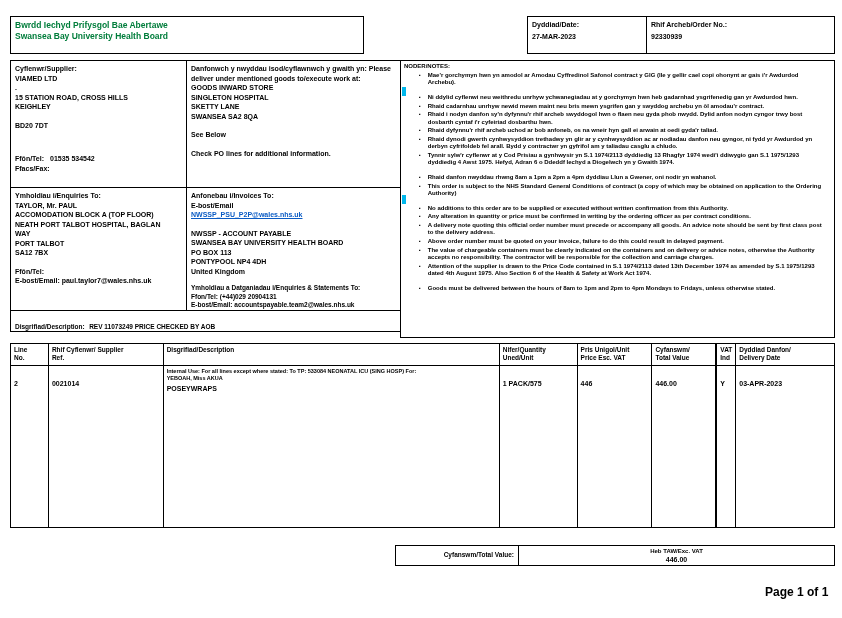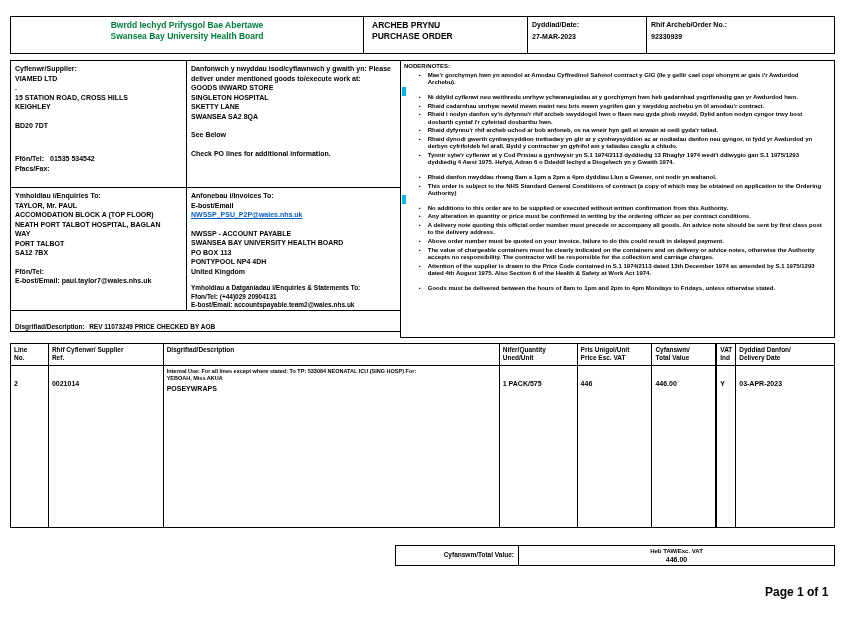--- a/index.html
+++ b/index.html
@@ -12,21 +12,21 @@
   .box { position:absolute; border:1px solid #000; background:#fff; }
   .pad { padding:3px 4px; }
   .t7  { font-size:7px;  line-height:9.5px; }
   .t65 { font-size:6.5px; line-height:8.5px; }
   .t6  { font-size:6px;  line-height:7.4px; }
   .t85 { font-size:8.5px; line-height:10.5px; }
   .green { color:#007d3b; }
   .line { min-height:9.5px; font-size:7px; line-height:9.5px; }
   a.maillink { color:#0a5bc4; text-decoration:underline; font-weight:700; }
   
-  .hdr-org   { left:10px; top:16px; width:354px; height:38px;text-align:center; }
+  .hdr-org   { left:10px; top:16px; width:354px; height:38px; }
   .hdr-title { left:363px; top:16px; width:165px; height:38px; }
   .hdr-date  { left:527px; top:16px; width:120px; height:38px; }
   .hdr-ord   { left:646px; top:16px; width:189px; height:38px; }
   
   .supplier  { left:10px;  top:60px;  width:177px; height:128px; }
   .deliver   { left:186px; top:60px;  width:215px; height:128px; }
   .enquiries { left:10px;  top:187px; width:177px; height:124px; }
   .invoices  { left:186px; top:187px; width:215px; height:124px; }
   .descrow   { left:10px;  top:310px; width:391px; height:22px; }
   .notes     { left:400px; top:60px;  width:435px; height:278px; }
@@ -62,24 +62,20 @@
   .pagefoot { position:absolute; left:765px; top:585px; font-size:12px; }
 </style>
 </head>
 <body>
 
 <div class="page">
 
   <div class="box hdr-org pad">
     <div class="t85 green">Bwrdd Iechyd Prifysgol Bae Abertawe</div>
     <div class="t85 green">Swansea Bay University Health Board</div>
-  </div>
-  <div class="box hdr-title pad">
-    <div class="t85" style="padding-left:4px;">ARCHEB PRYNU</div>
-    <div class="t85" style="padding-left:4px;">PURCHASE ORDER</div>
   </div>
   <div class="box hdr-date pad">
     <div class="t7">Dyddiad/Date:</div>
     <div class="t7" style="margin-top:2px;">27-MAR-2023</div>
   </div>
   <div class="box hdr-ord pad">
     <div class="t7">Rhif Archeb/Order No.:</div>
     <div class="t7" style="margin-top:2px;">92330939</div>
   </div>
 

